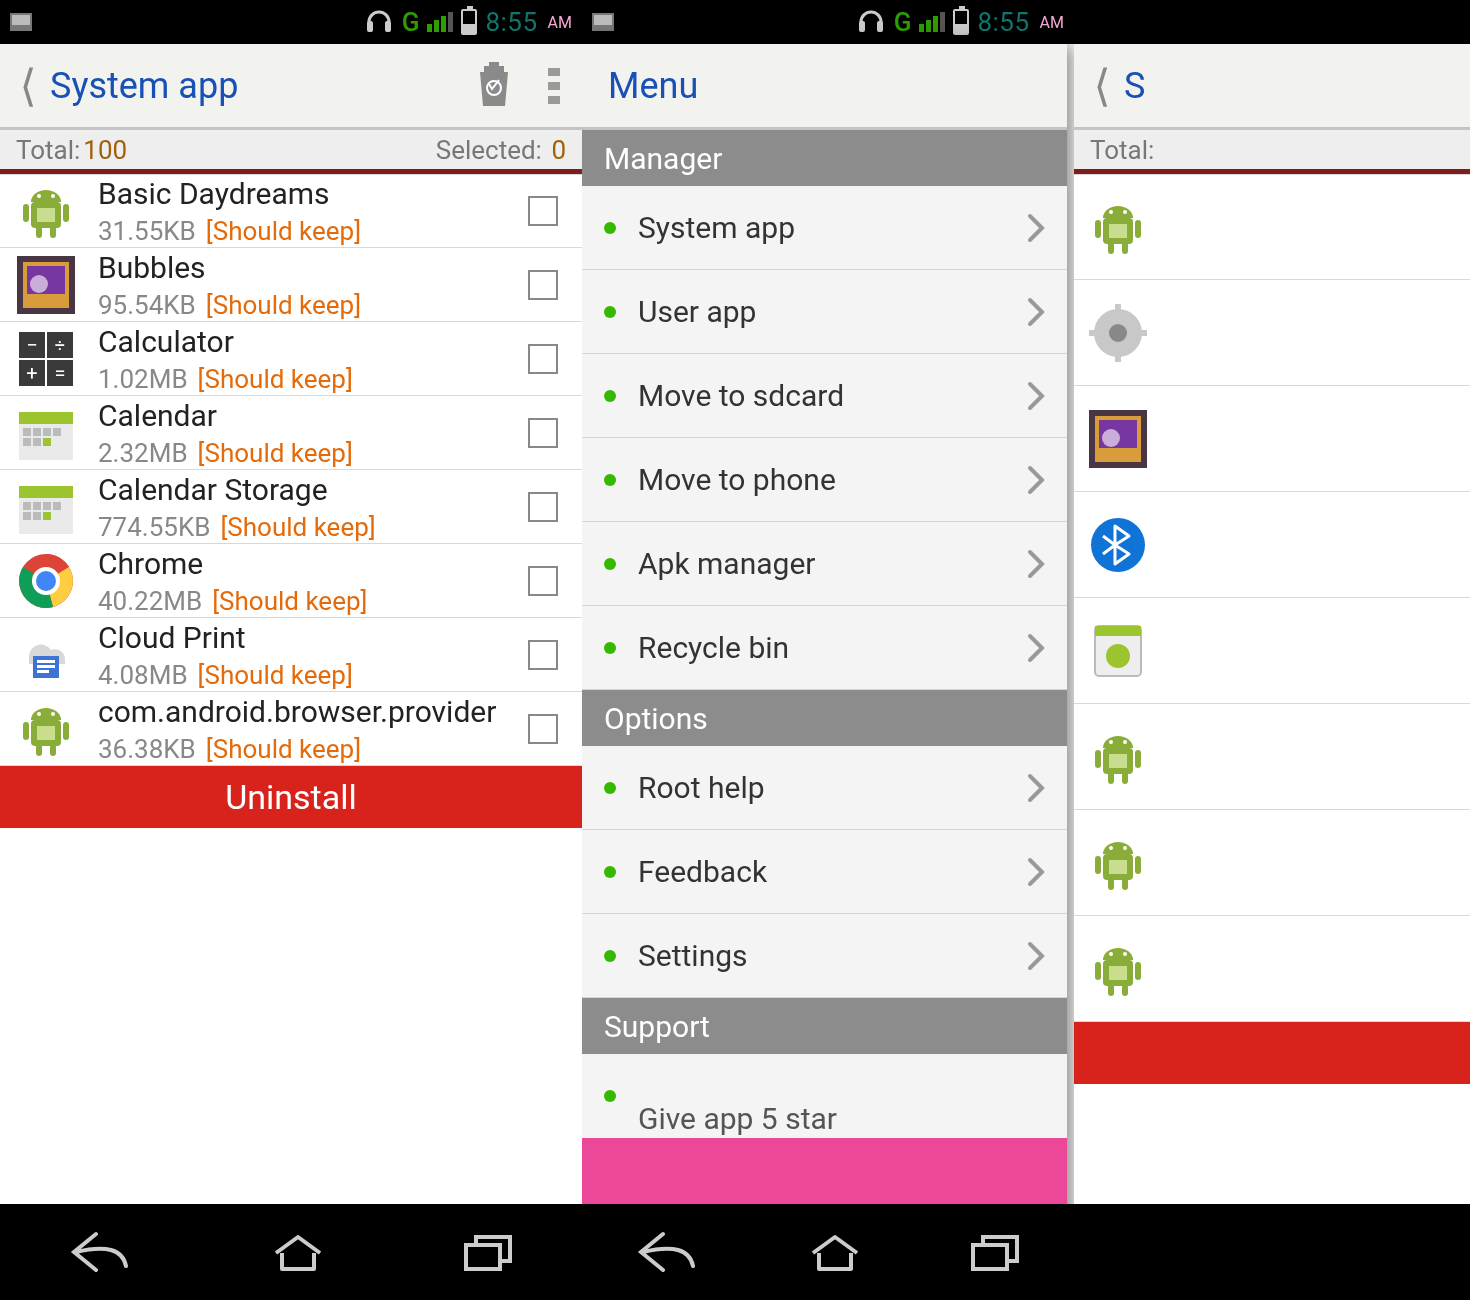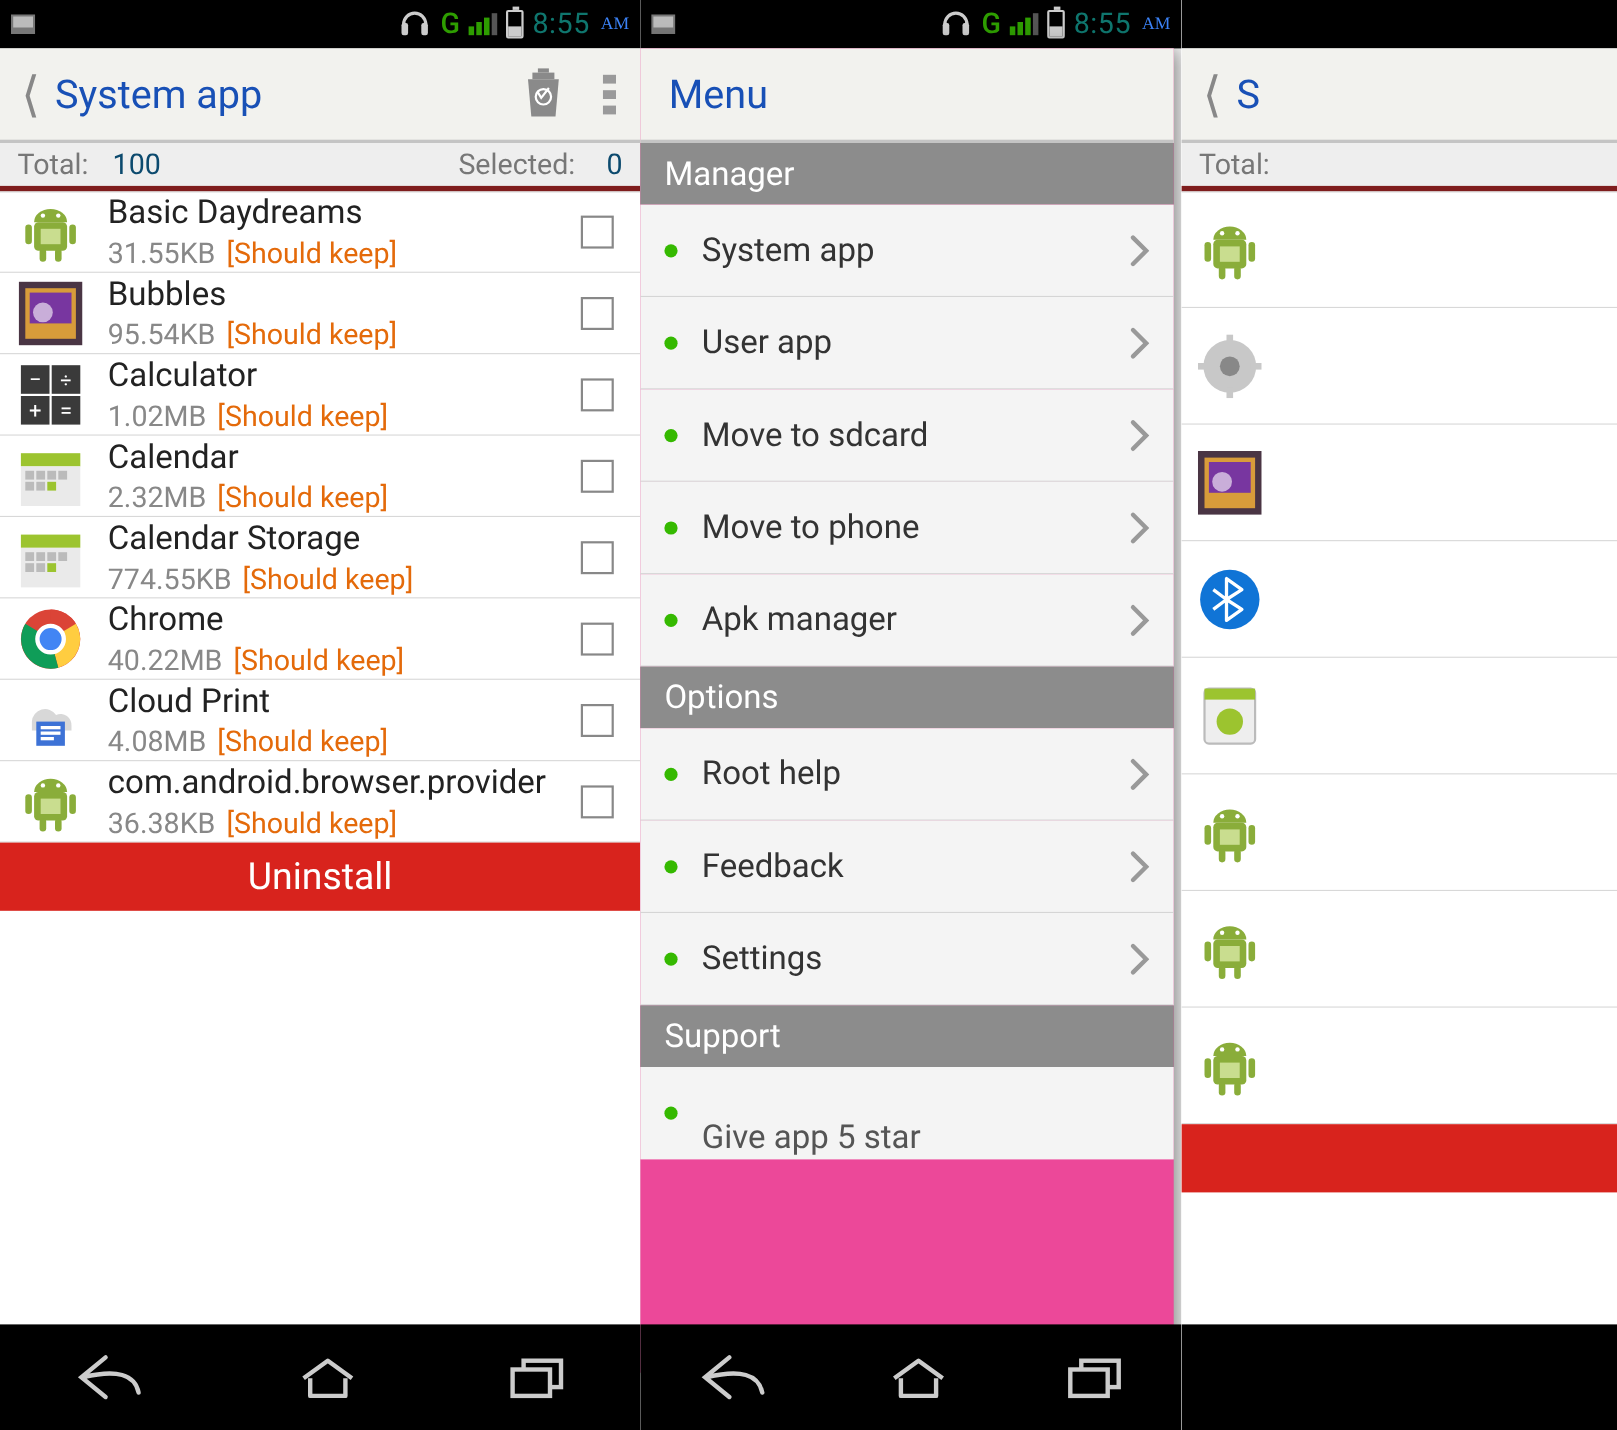--- a/index.html
+++ b/index.html
@@ -8,32 +8,32 @@
   .phone { position:relative; background:#fff; overflow:hidden; }
   .phone1 { width:582px; }
   .phone2 { width:492px; }
   .phone3 { width:396px; }
 
   
   .statusbar { height:44px; background:#000; display:flex; align-items:center; color:#fff; padding:0 10px; }
   .status-left { font-size:22px; color:#ccc; }
   .status-right { margin-left:auto; display:flex; align-items:center; gap:8px; font-size:26px; }
   .status-time { font-size:26px; color:#0f766e; letter-spacing:0.5px; }
-  .status-ampm { font-size:16px; color:#3b82f6; margin-left:2px;font-family:Liberation Serif, serif; }
+  .status-ampm { font-size:16px; color:#f9a8d4; margin-left:2px; }
 
   
   .toolbar { height:86px; background:#f2f2ee; display:flex; align-items:center; padding-left:6px; border-bottom:3px solid #c4c4c4; }
   .back-chev { width:44px; text-align:center; color:#888; font-size:44px; font-weight:300; }
   .toolbar-title { color:#1850b6; font-size:36px; font-weight:400; }
   .toolbar-icons { margin-left:auto; display:flex; align-items:center; gap:34px; padding-right:22px; }
   .trash-icon, .overflow-icon { color:#888; }
 
   
   .infobar { height:44px; background:#eeeeee; display:flex; align-items:center; padding:0 16px; border-bottom:5px solid #7f1d1d; font-size:26px; color:#777; }
-  .info-count { color:#0c4a6e; margin-left:22px; }
+  .info-count { color:#a16207; margin-left:3px; }
   .info-sel { margin-left:auto; }
 
   
   .applist { }
   .app-row { height:74px; display:flex; align-items:center; padding:0 24px 0 12px; border-bottom:1px solid #d8d8d8; }
   .app-row:first-child { border-top:1px solid #d8d8d8; }
   .app-icon { width:68px; height:68px; margin-right:18px; display:flex; align-items:center; justify-content:center; border-radius:8px; }
   .app-info { flex:1; }
   .app-name { font-size:30px; color:#222; line-height:1.2; }
   .app-sub { font-size:26px; color:#888; margin-top:4px; }
@@ -387,20 +387,29 @@
           </div>
           <div class="menu-item">
             <span class="bullet"></span>
             <span class="menu-label">Apk manager</span>
             <span class="chev-right">
               <svg width="18" height="30" viewBox="0 0 18 30">
                 <path d="M3 3l12 12L3 27" stroke="#999" stroke-width="4" fill="none" stroke-linecap="round"></path>
               </svg>
             </span>
           </div>
+          <div class="menu-item">
+            <span class="bullet"></span>
+            <span class="menu-label">Recycle bin</span>
+            <span class="chev-right">
+              <svg width="18" height="30" viewBox="0 0 18 30">
+                <path d="M3 3l12 12L3 27" stroke="#999" stroke-width="4" fill="none" stroke-linecap="round"></path>
+              </svg>
+            </span>
+          </div>
           <div class="menu-section">Options</div>
           <div class="menu-item">
             <span class="bullet"></span>
             <span class="menu-label">Root help</span>
             <span class="chev-right">
               <svg width="18" height="30" viewBox="0 0 18 30">
                 <path d="M3 3l12 12L3 27" stroke="#999" stroke-width="4" fill="none" stroke-linecap="round"></path>
               </svg>
             </span>
           </div>

